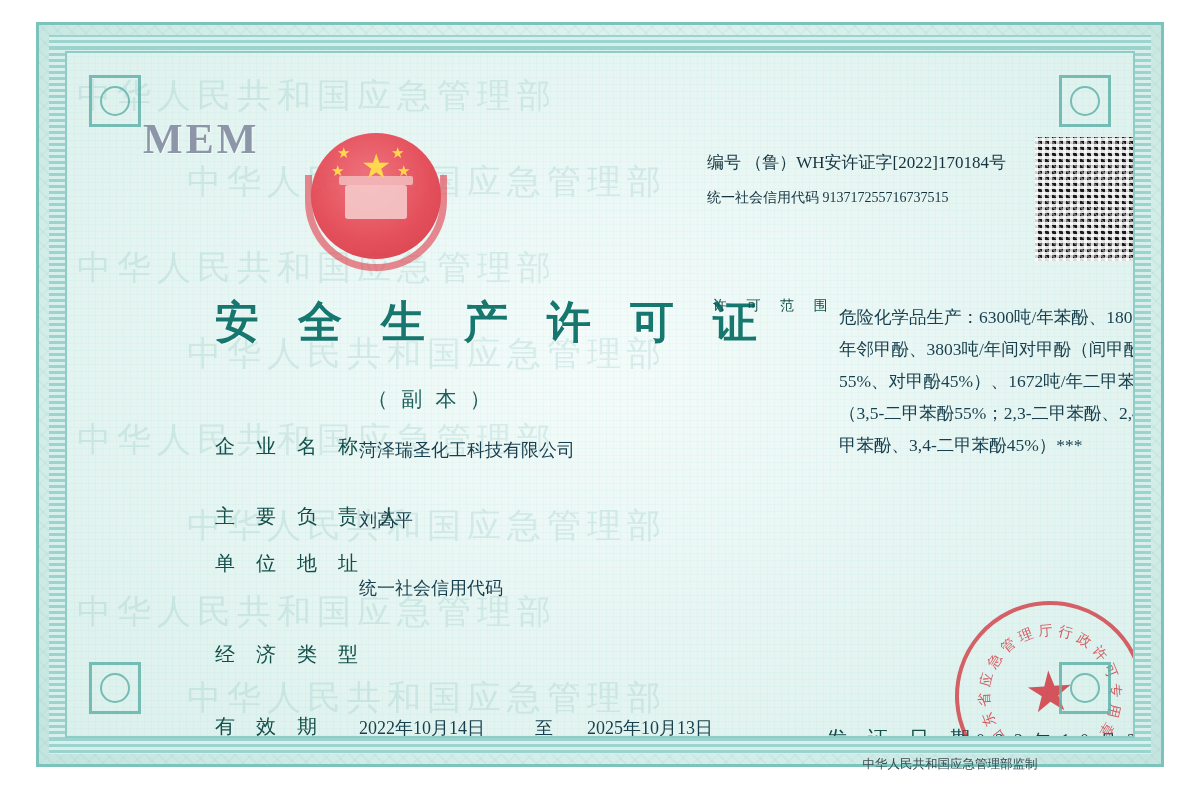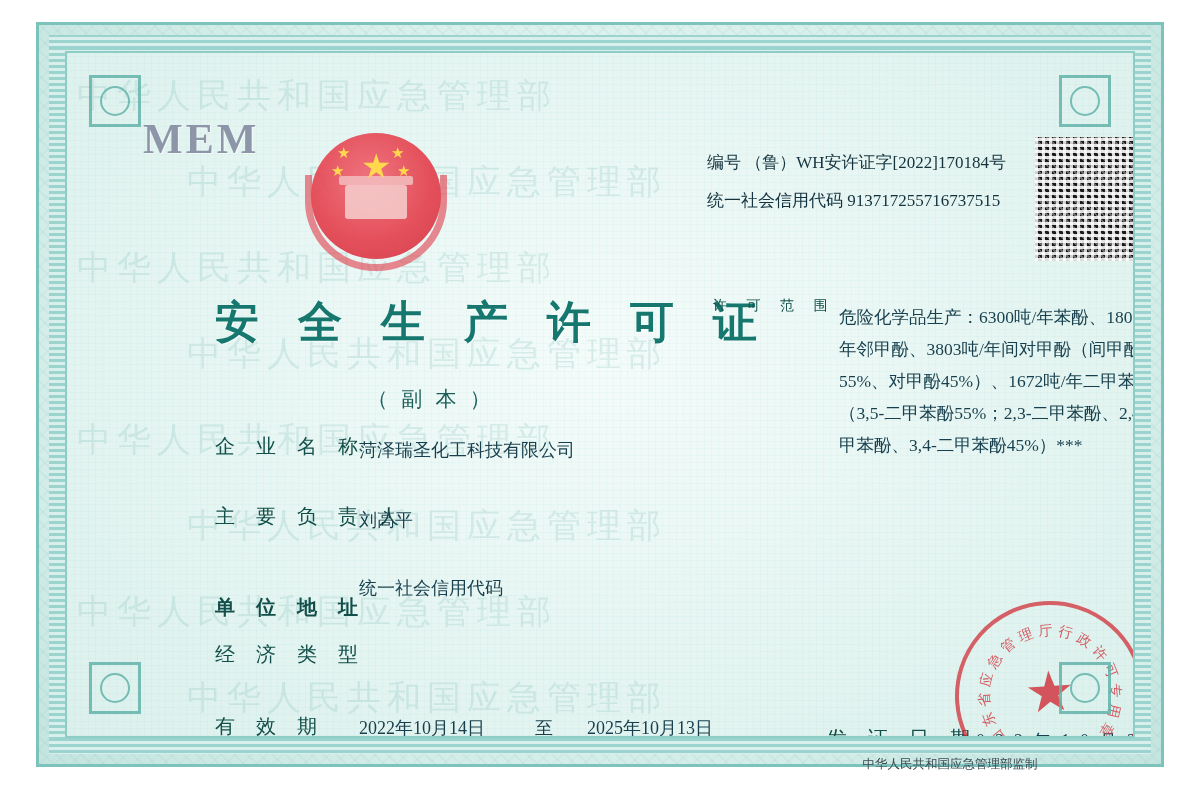--- a/index.html
+++ b/index.html
@@ -206,42 +206,42 @@
     font-size: 18px;
     color: #173f4d;
     font-family: "Liberation Serif", serif;
     white-space: nowrap;
   }
 
   .lbl-company { left: 148px; top: 380px; text-align: right; }
   .val-company { left: 292px; top: 385px; }
   .lbl-person  { left: 148px; top: 450px; }
   .val-person  { left: 292px; top: 455px; }
-  .lbl-address { left: 148px; top: 541px; font-weight: bold; }
+  .lbl-address { left: 148px; top: 497px; }
   .val-address { left: 292px; top: 523px; }
   .lbl-econ    { left: 148px; top: 588px; }
   .val-econ    { left: 292px; top: 593px; }
   .lbl-valid   { left: 148px; top: 660px; }
   .val-valid-from { left: 292px; top: 663px; }
   .val-valid-sep  { left: 468px; top: 663px; letter-spacing: 0; }
   .val-valid-to   { left: 520px; top: 663px; }
 
   
   .code-line1 {
     position: absolute;
     left: 640px; top: 98px;
     font-size: 17px;
     color: #14333f;
     font-family: "Liberation Serif", serif;
     white-space: nowrap;
   }
   .code-line2 {
     position: absolute;
     left: 640px; top: 136px;
-    font-size: 17px;
+    font-size: 14px;
     color: #14333f;
     font-family: "Liberation Serif", serif;
     white-space: nowrap;
   }
 
   .qr {
     position: absolute;
     left: 968px;
     top: 84px;
     width: 124px;

